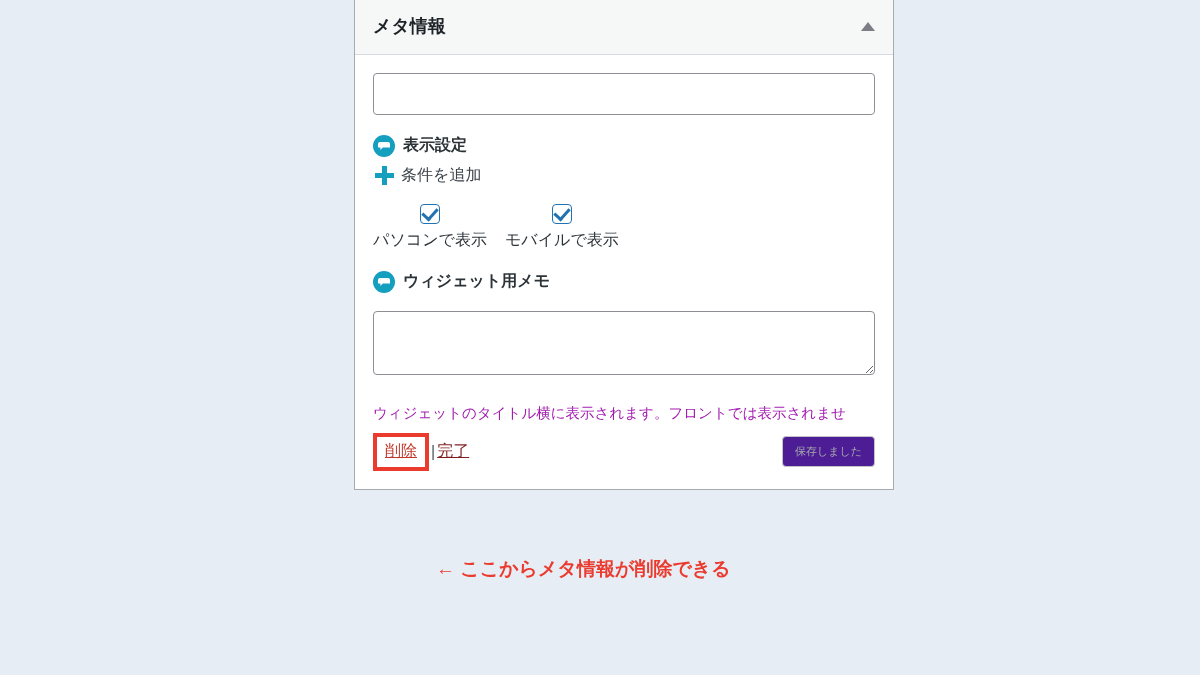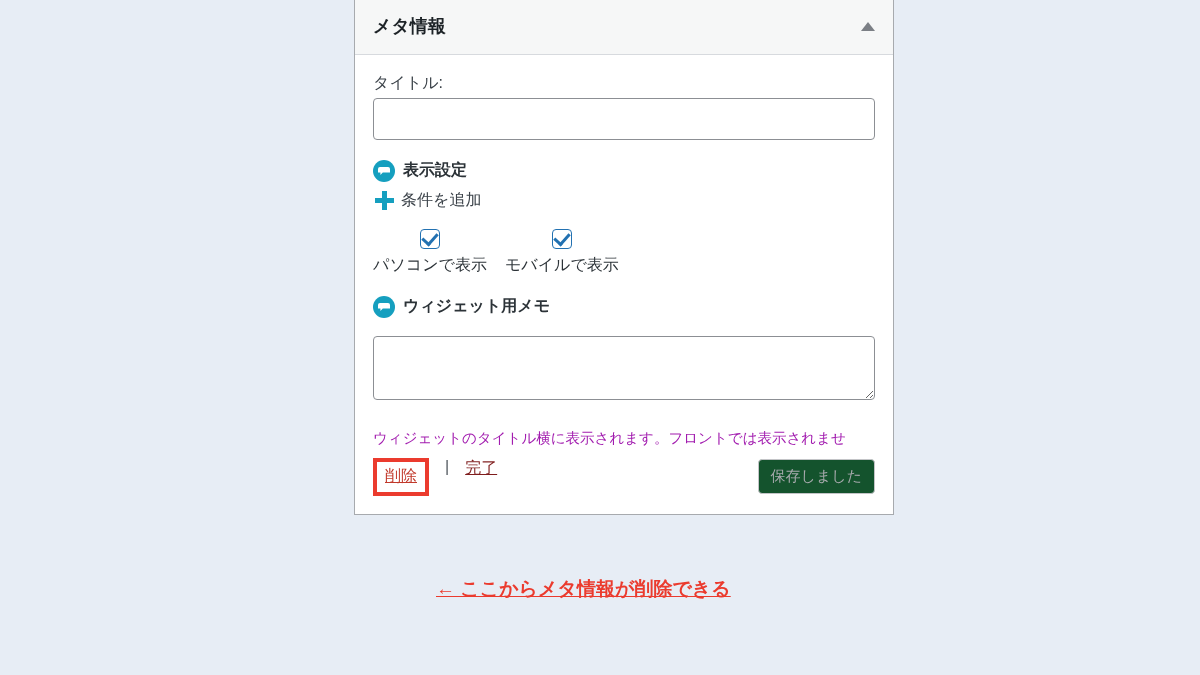--- a/index.html
+++ b/index.html
@@ -140,21 +140,21 @@
     margin-top: 24px;
     line-height: 1.5;
   }
   .widget-footer {
     margin-top: 8px;
     display: flex;
     align-items: center;
     justify-content: space-between;
     padding-bottom: 6px;
   }
-  .footer-left { display: flex; gap: 16px; }
+  .footer-left { display: flex; align-items: center; gap: 2px; }
   .delete-box {
     border: 4px solid #eb3b2e;
     padding: 6px 8px 8px 8px;
     display: inline-block;
     line-height: 1;
   }
   .delete-link {
     color: #c1392b;
     font-size: 16px;
     text-decoration: underline;
@@ -162,23 +162,23 @@
   }
   .sep { color: #50575e; font-size: 16px; }
   .done-link {
     color: #7f1d1d;
     font-size: 16px;
     text-decoration: underline;
     cursor: pointer;
   }
   .save-btn {
     border: 1px solid #c3c4c7;
-    background: #14532d;
+    background: #4c1d95;
     color: #a7aaad;
-    font-size: 15px;
+    font-size: 11px;
     padding: 7px 12px;
     border-radius: 4px;
     cursor: default;
   }
   .annotation {
     position: absolute;
     color: #eb3b2e;
     font-weight: 700;
     font-size: 19px;
     white-space: nowrap;
@@ -191,21 +191,20 @@
 <div class="widget-wrap">
   <div class="widget-outer">
 
     <div class="widget-header">
       <span class="title">メタ情報</span>
       <span class="collapse-arrow"></span>
     </div>
 
     <div class="widget-body">
 
-      <div class="field-label">タイトル:</div>
       <input type="text" class="text-input" value="" style="">
 
       <div class="section-row">
         <span class="bubble-icon"></span>
         <span>表示設定</span>
       </div>
 
       <div class="add-row">
         <span class="plus-icon"></span>
         <span class="label">条件を追加</span>
@@ -241,14 +240,14 @@
           </span>
           <span class="sep">|</span>
           <a class="done-link">完了</a>
         </div>
         <button class="save-btn" disabled="">保存しました</button>
       </div>
 
     </div>
   </div>
 
-  <div class="annotation" style="left:130px; top:576px;text-decoration:underline;">← ここからメタ情報が削除できる</div>
+  <div class="annotation" style="left:130px; top:556px;">← ここからメタ情報が削除できる</div>
 </div>
 
 </body></html>

